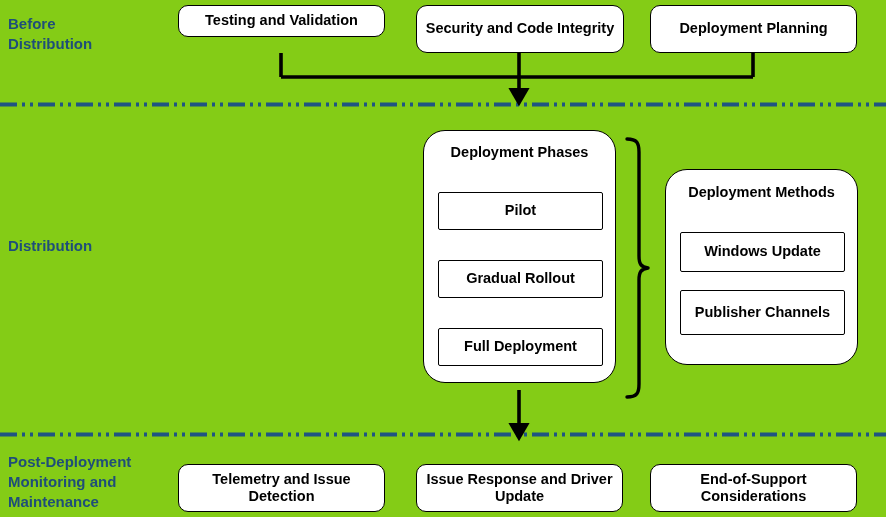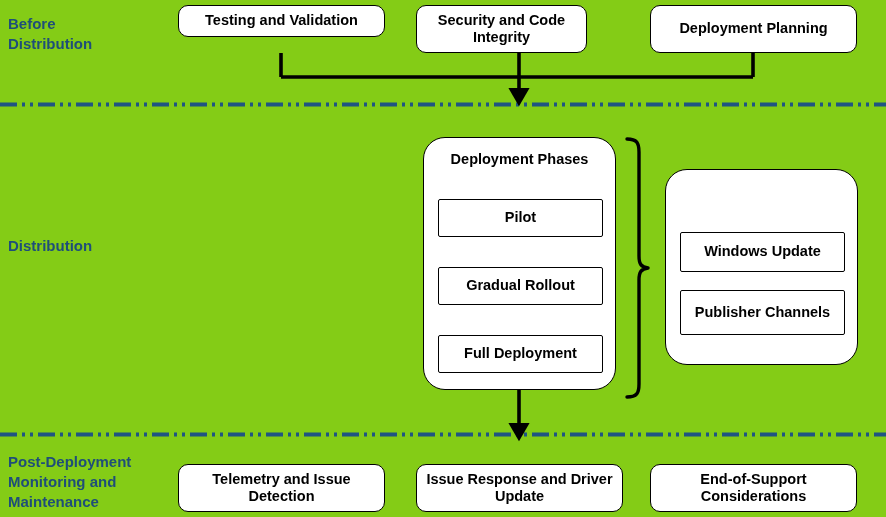--- a/index.html
+++ b/index.html
@@ -123,35 +123,36 @@
 Distribution</div>
 
   <div class="section-label" style="left:8px; top:236px;">Distribution</div>
 
   <div class="section-label" style="left:8px; top:452px;">Post-Deployment
 Monitoring and
 Maintenance</div>
 
   <div class="node top-row" style="left:178px; top:5px; width:207px; height:32px;">Testing and Validation</div>
 
-  <div class="node top-row" style="left:416px; top:5px; width:171px; height:48px;">Security and Code Integrity</div>
+  <div class="node top-row" style="left:416px; top:5px; width:208px; height:48px;border-radius:11px;">Security and Code Integrity</div>
 
   <div class="node top-row" style="left:650px; top:5px; width:207px; height:48px;">Deployment Planning</div>
 
-  <div class="group-box" style="left:423px; top:137px; width:193px; height:253px;">
+  <div class="group-box" style="left:423px; top:130px; width:193px; height:253px;">
     <div class="group-title" style="top:13px;">Deployment Phases</div>
 
     <div class="inner-node" style="left:14px; top:61px; width:165px; height:38px;">Pilot</div>
 
     <div class="inner-node" style="left:14px; top:197px; width:165px; height:38px;">Full Deployment</div>
 
     <div class="inner-node" style="left:14px; top:129px; width:165px; height:38px;">Gradual Rollout</div>
   </div>
 
   <div class="group-box" style="left:665px; top:169px; width:193px; height:196px;">
+    <div class="group-title" style="top:14px;">Deployment Methods</div>
 
     <div class="inner-node" style="left:14px; top:62px; width:165px; height:40px;">Windows Update</div>
 
     <div class="inner-node" style="left:14px; top:120px; width:165px; height:45px;">Publisher Channels</div>
   </div>
 
   <div class="node bottom-row" style="left:178px; top:464px; width:207px; height:48px;">Telemetry and Issue Detection</div>
 
   <div class="node bottom-row" style="left:416px; top:464px; width:207px; height:48px;">Issue Response and Driver Update</div>
 

